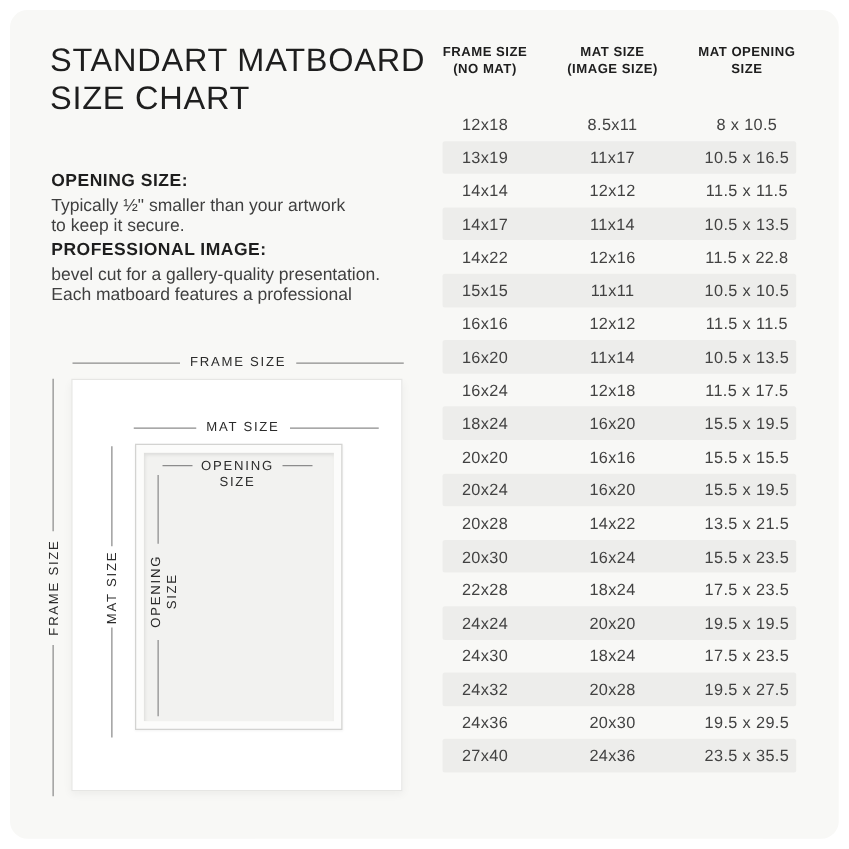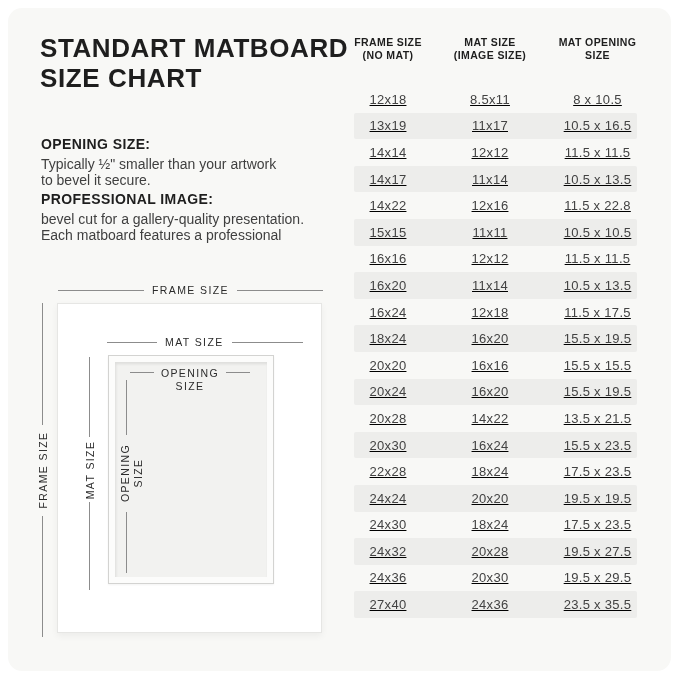--- a/index.html
+++ b/index.html
@@ -8,21 +8,21 @@
     background:var(--canvas-bg, #ffffff);
     font-family:"Liberation Sans", sans-serif;
   }
   .panel {
     position:absolute; left:8px; top:8px; right:8px; bottom:8px;
     background:var(--panel-bg, #f8f8f6); border-radius:14px;
   }
   
   .title {
     position:absolute; left:40px; top:33px;
-    font-size:26px; line-height:30px; font-weight:700;
+    font-size:26px; line-height:30px; font-weight:400;
     letter-spacing:0.6px; color:var(--ink, #1e1e1e);
   }
   .sec { position:absolute; left:41px; color:var(--body-ink, #3f3f3f); font-size:14px; line-height:16px; }
   .sec1 { top:119px;margin-top:17px; }
   .sec2 { top:191px; }
   .sec-h { font-weight:700; font-size:14px; letter-spacing:0.4px; color:var(--ink, #1e1e1e); margin-bottom:4px; }
   
   .dg-row { position:absolute; display:flex; align-items:center; gap:8px; height:14px; }
   .ln { height:1px; background:var(--line, #8c8c8c); }
   .ln.grow { flex:1; }
@@ -61,21 +61,21 @@
   }
   #vt-frame { left:43px;  top:470px; }
   #vt-mat   { left:90px;  top:470px; }
   #vt-open  { left:132px; top:473px; white-space:pre; text-align:center; line-height:13px; }
   
   .thead {
     position:absolute; left:354px; top:36px; width:283px;
     display:grid; grid-template-columns:68px 136px 79px; color:var(--ink, #1e1e1e);
   }
   .th { text-align:center; font-size:10.5px; font-weight:700; line-height:12.5px; letter-spacing:0.4px; }
-  .tbody { position:absolute; left:354px; top:86px; width:283px;text-decoration:underline; }
+  .tbody { position:absolute; left:354px; top:86px; width:283px; }
   .tr {
     display:grid; grid-template-columns:68px 136px 79px;
     height:26.6px; align-items:center; border-radius:2px;
   }
   .tr:nth-child(even) { background:var(--stripe, #ededeb); }
   .td { text-align:center; font-size:13px; color:var(--cell-ink, #424242); letter-spacing:0.3px; }
 </style>
 </head>
 <body>
 
@@ -83,21 +83,21 @@
   <div class="panel"></div>
 
   <div class="title">
     <div>STANDART MATBOARD</div>
     <div>SIZE CHART</div>
   </div>
 
   <div class="sec sec1">
     <div class="sec-h">OPENING SIZE:</div>
     <div class="sec-l">Typically ½" smaller than your artwork</div>
-    <div class="sec-l">to bevel it secure.</div>
+    <div class="sec-l">to keep it secure.</div>
   </div>
 
   <div class="sec sec2">
     <div class="sec-h">PROFESSIONAL IMAGE:</div>
     <div class="sec-l">bevel cut for a gallery-quality presentation.</div>
     <div class="sec-l">Each matboard features a professional</div>
   </div>
 
   <div class="dg-row" id="frame-top-label">
     <span class="ln grow"></span>

